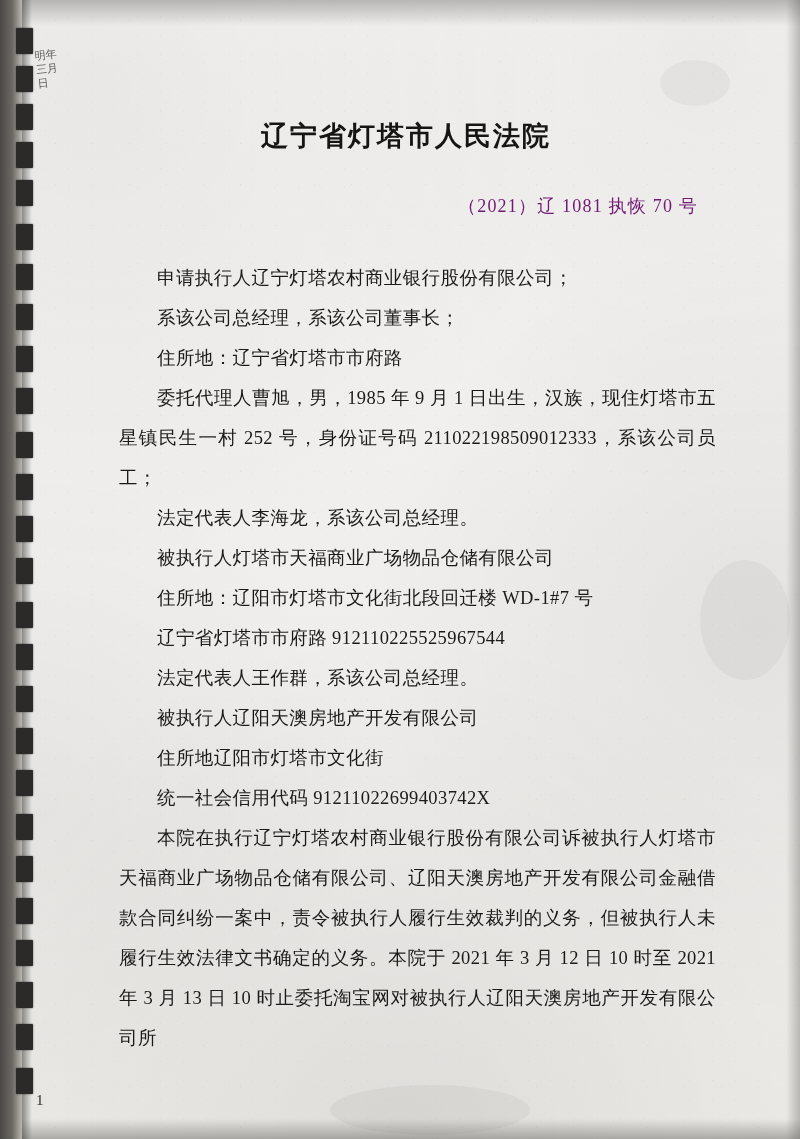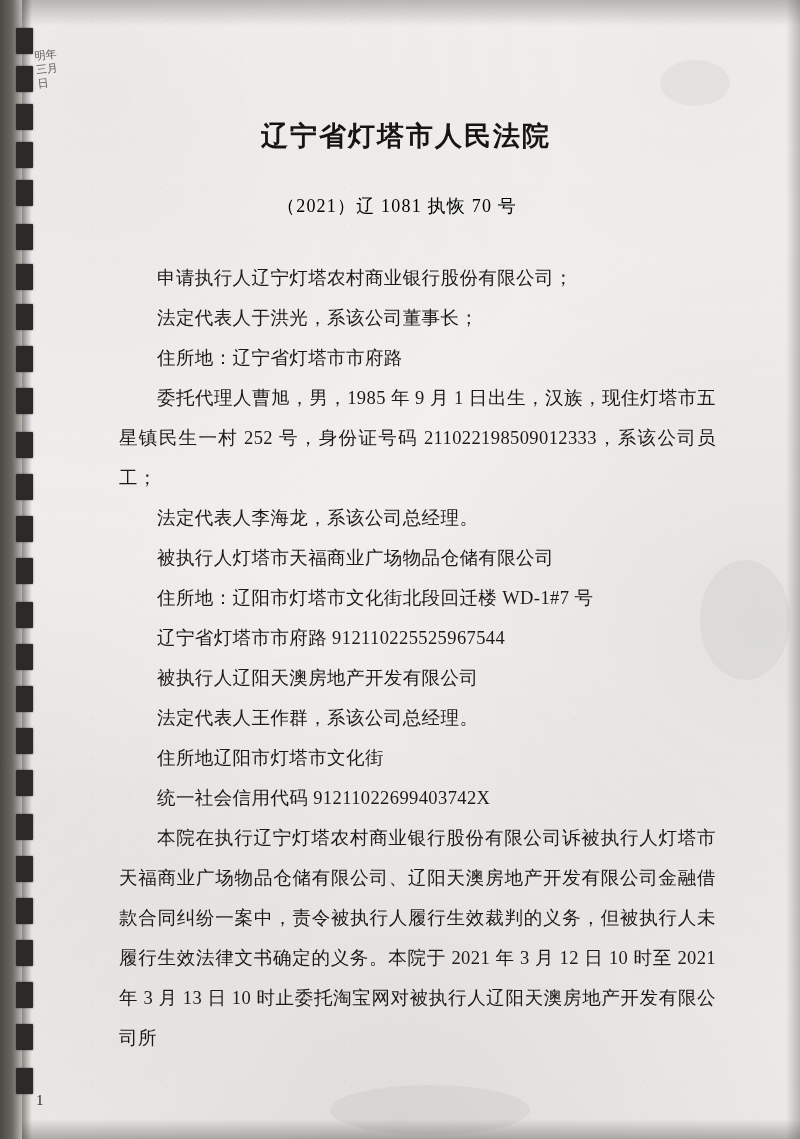--- a/index.html
+++ b/index.html
@@ -120,25 +120,25 @@
   .title2 {
     margin-top: 26px;
     text-align: center;
     font-size: 25px;
     font-weight: bold;
     letter-spacing: 3px;
     color: #161514;
   }
   .caseno {
     margin-top: 40px;
-    text-align: center;
+    text-align: right;
     padding-right: 18px;
     font-size: 18px;
     letter-spacing: 1.2px;
-    color: #000000;
+    color: #701a75;
   }
 
   .body {
     margin-top: 40px;
     font-size: 18.5px;
     line-height: 40px;
     color: #1b1a19;
     letter-spacing: 0.4px;
   }
   .p-indent {
@@ -213,29 +213,29 @@
 
   <div class="handwriting">明年
 三月
 日</div>
 
   <div class="content">
     <div class="title1">辽宁省灯塔市人民法院</div>
     <div class="caseno">（2021）辽 1081 执恢 70 号</div>
     <div class="body" id="body-container">
         <div class="p-indent para-just">申请执行人辽宁灯塔农村商业银行股份有限公司；</div>
-        <div class="p-indent para-just">法定代表人于洪光，系该公司董事长；</div>
+        <div class="p-indent para-just">系该公司总经理，系该公司董事长；</div>
         <div class="p-indent para-just">住所地：辽宁省灯塔市市府路</div>
         <div class="p-indent para-just">委托代理人曹旭，男，1985 年 9 月 1 日出生，汉族，现住灯塔市五星镇民生一村 252 号，身份证号码 211022198509012333，系该公司员工；</div>
         <div class="p-indent para-just">法定代表人李海龙，系该公司总经理。</div>
         <div class="p-indent para-just">被执行人灯塔市天福商业广场物品仓储有限公司</div>
         <div class="p-indent para-just">住所地：辽阳市灯塔市文化街北段回迁楼 WD-1#7 号</div>
         <div class="p-indent para-just">辽宁省灯塔市市府路 912110225525967544</div>
+        <div class="p-indent para-just">法定代表人王作群，系该公司总经理。</div>
         <div class="p-indent para-just">被执行人辽阳天澳房地产开发有限公司</div>
-        <div class="p-indent para-just">法定代表人王作群，系该公司总经理。</div>
         <div class="p-indent para-just">住所地辽阳市灯塔市文化街</div>
         <div class="p-indent para-just">统一社会信用代码 91211022699403742X</div>
         <div class="p-indent para-just">本院在执行辽宁灯塔农村商业银行股份有限公司诉被执行人灯塔市天福商业广场物品仓储有限公司、辽阳天澳房地产开发有限公司金融借款合同纠纷一案中，责令被执行人履行生效裁判的义务，但被执行人未履行生效法律文书确定的义务。本院于 2021 年 3 月 12 日 10 时至 2021 年 3 月 13 日 10 时止委托淘宝网对被执行人辽阳天澳房地产开发有限公司所</div>
       </div>
   </div>
 
   <div class="pagenum">1</div>
 </div>
 
 </body></html>

